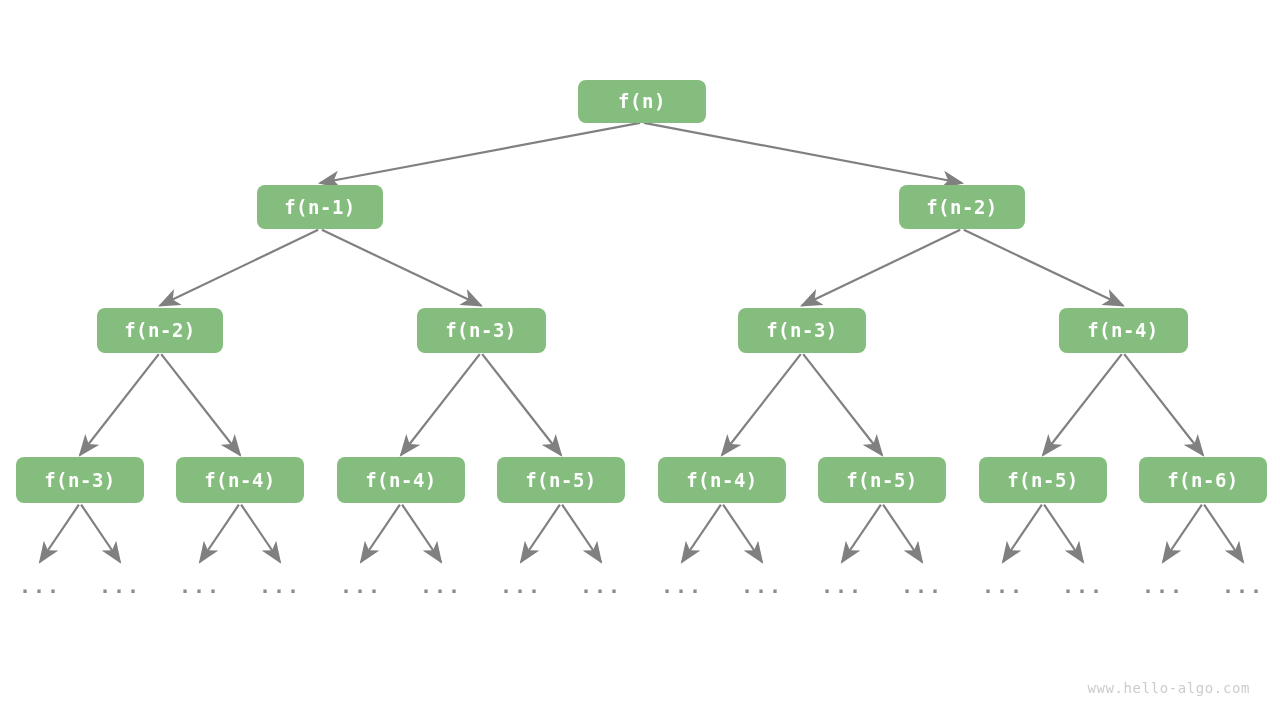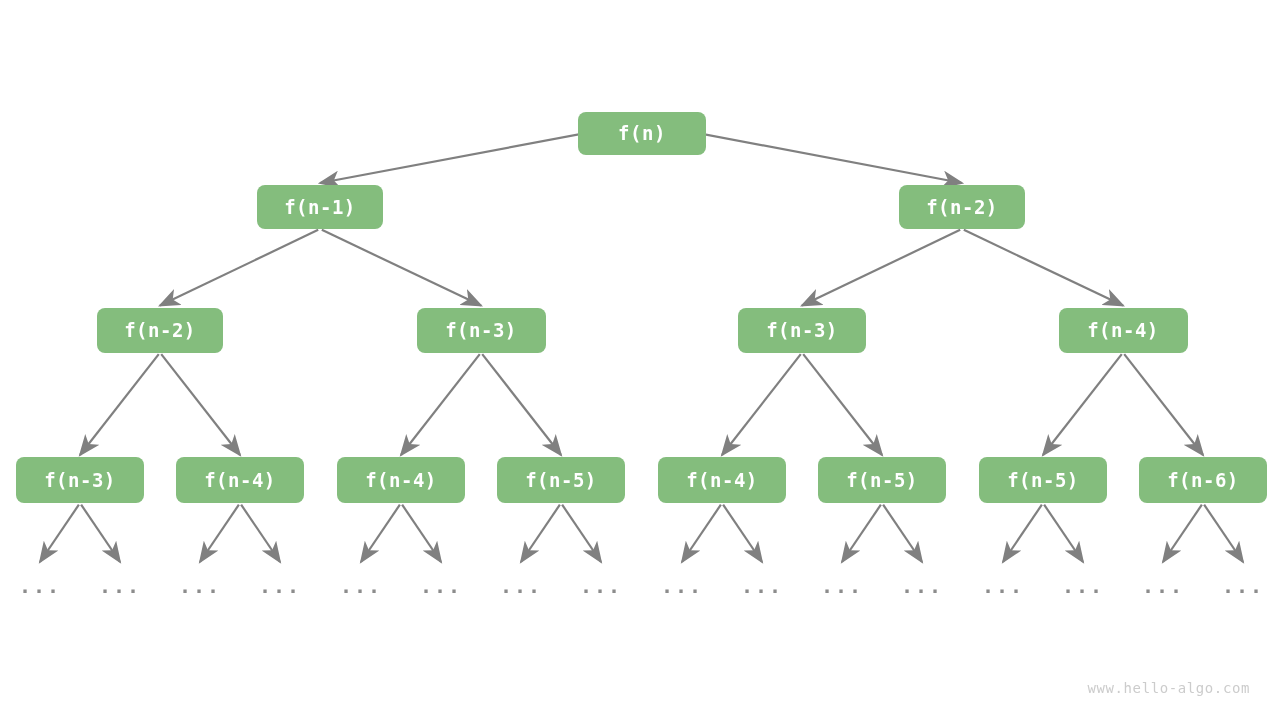--- a/index.html
+++ b/index.html
@@ -99,21 +99,21 @@
         <line x1="880.8776833922648" y1="504.65541699640954" x2="842" y2="562" stroke="#808080" stroke-width="2.2" stroke-linecap="butt" marker-end="url(#arrowhead)"></line>
         <line x1="883.1223166077352" y1="504.65541699640954" x2="922" y2="562" stroke="#808080" stroke-width="2.2" stroke-linecap="butt" marker-end="url(#arrowhead)"></line>
         <line x1="1041.8776833922648" y1="504.65541699640954" x2="1003" y2="562" stroke="#808080" stroke-width="2.2" stroke-linecap="butt" marker-end="url(#arrowhead)"></line>
         <line x1="1044.1223166077352" y1="504.65541699640954" x2="1083" y2="562" stroke="#808080" stroke-width="2.2" stroke-linecap="butt" marker-end="url(#arrowhead)"></line>
         <line x1="1201.8776833922648" y1="504.65541699640954" x2="1163" y2="562" stroke="#808080" stroke-width="2.2" stroke-linecap="butt" marker-end="url(#arrowhead)"></line>
         <line x1="1204.1223166077352" y1="504.65541699640954" x2="1243" y2="562" stroke="#808080" stroke-width="2.2" stroke-linecap="butt" marker-end="url(#arrowhead)"></line>
       </g>
   </svg>
 
   <div id="node-layer">
-      <div class="node" style="left: 578px; top: 79.5px; width: 128px; height: 43px; background: rgb(132, 189, 125); color: rgb(255, 255, 255); margin-top: 32px;">f(n)</div>
+      <div class="node" style="left: 578px; top: 79.5px; width: 128px; height: 43px; background: rgb(132, 189, 125); color: rgb(255, 255, 255);">f(n)</div>
       <div class="node" style="left: 257px; top: 185px; width: 126px; height: 44px; background: rgb(132, 189, 125); color: rgb(255, 255, 255); border-radius: 8px;">f(n-1)</div>
       <div class="node" style="left: 899px; top: 185px; width: 126px; height: 44px; background: rgb(132, 189, 125); color: rgb(255, 255, 255);">f(n-2)</div>
       <div class="node" style="left: 97px; top: 307.5px; width: 126px; height: 45px; background: rgb(132, 189, 125); color: rgb(255, 255, 255);">f(n-2)</div>
       <div class="node" style="left: 416.5px; top: 307.5px; width: 129px; height: 45px; background: rgb(132, 189, 125); color: rgb(255, 255, 255);">f(n-3)</div>
       <div class="node" style="left: 738px; top: 307.5px; width: 128px; height: 45px; background: rgb(132, 189, 125); color: rgb(255, 255, 255);">f(n-3)</div>
       <div class="node" style="left: 1058.5px; top: 307.5px; width: 129px; height: 45px; background: rgb(132, 189, 125); color: rgb(255, 255, 255);">f(n-4)</div>
       <div class="node" style="left: 16px; top: 457px; width: 128px; height: 46px; background: rgb(132, 189, 125); color: rgb(255, 255, 255);">f(n-3)</div>
       <div class="node" style="left: 176px; top: 457px; width: 128px; height: 46px; background: rgb(132, 189, 125); color: rgb(255, 255, 255);">f(n-4)</div>
       <div class="node" style="left: 337px; top: 457px; width: 128px; height: 46px; background: rgb(132, 189, 125); color: rgb(255, 255, 255);">f(n-4)</div>
       <div class="node" style="left: 497px; top: 457px; width: 128px; height: 46px; background: rgb(132, 189, 125); color: rgb(255, 255, 255);">f(n-5)</div>

